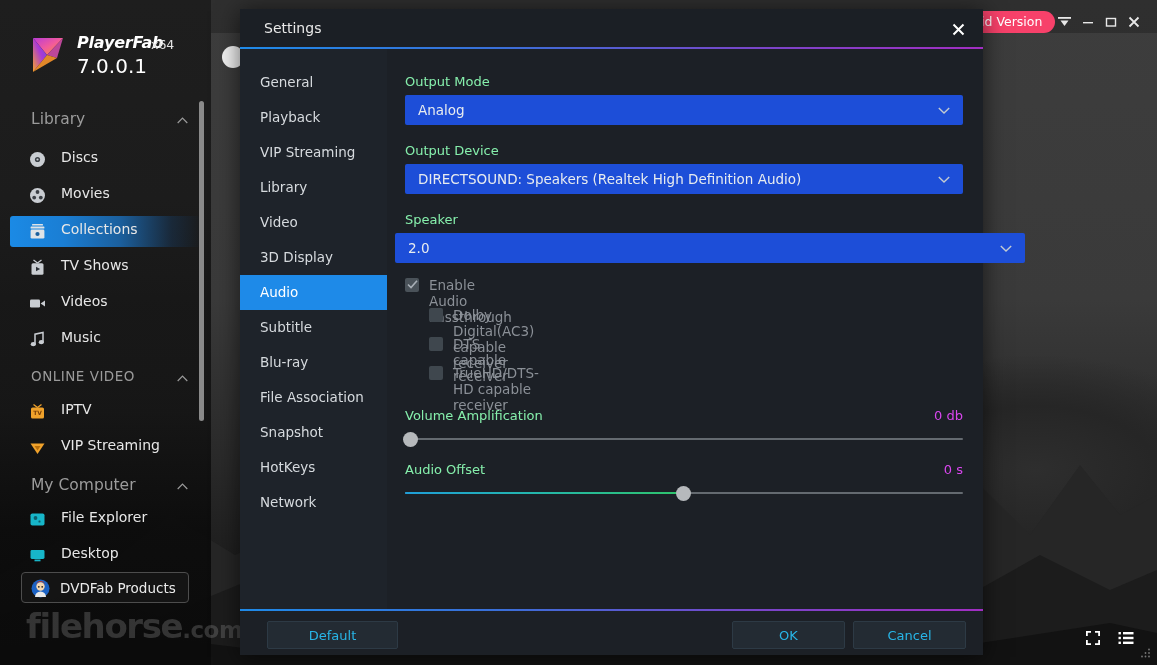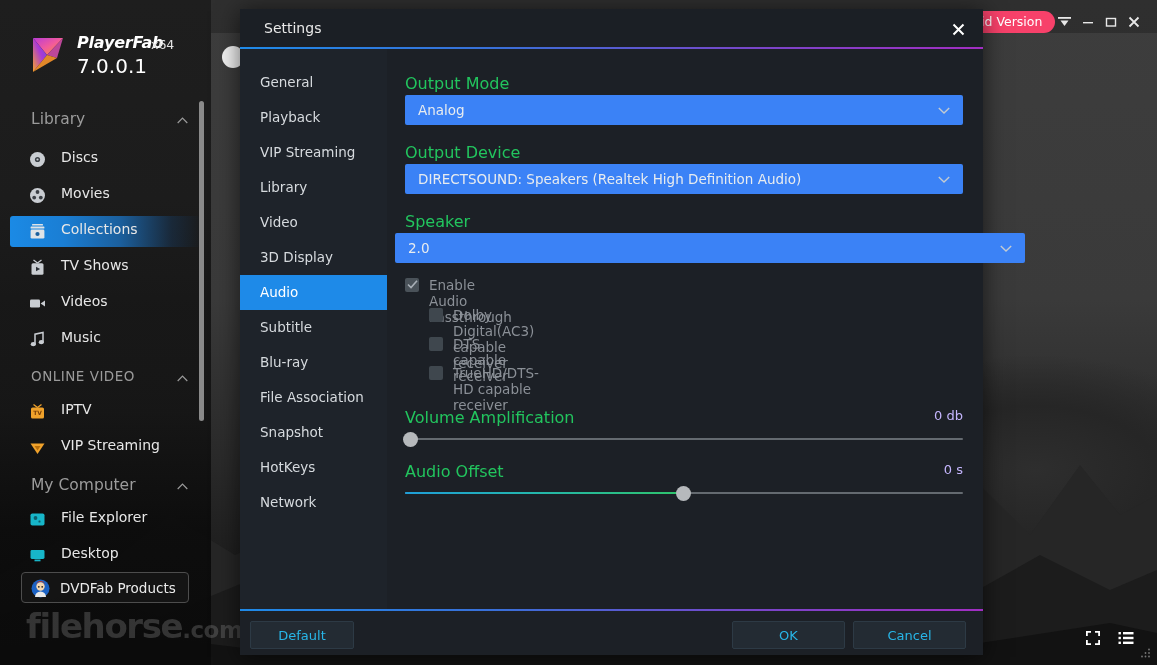--- a/index.html
+++ b/index.html
@@ -189,30 +189,30 @@
     font-size: 13.5px; color: #d6dade;
   }
   .nav-item.active .nav-label { color: #ffffff; }
 
   .dlg-content {
     position: absolute; left: 147px; top: 0; width: 596px; height: 560px;
     background: #1c2026;
   }
 
   .field-label {
-    position: absolute; font-size: 16px; color: #22c55e;
+    position: absolute; font-size: 13px; color: #86efac;
   }
   .field-value-right {
-    position: absolute; font-size: 13px; color: #c4b5fd;
+    position: absolute; font-size: 13px; color: #d946ef;
     text-align: right;
   }
   .combo {
     position: absolute;
     height: 30px;
-    background: #3b82f6;
+    background: #1d4ed8;
     border-radius: 2px;
     cursor: pointer;
   }
   .combo-text {
     position: absolute; left: 13px; top: 7px;
     font-size: 13.5px; color: #e8ecef;
   }
   .combo-chev {
     position: absolute; right: 13px; top: 12px;
     width: 12px; height: 7px;
@@ -258,21 +258,21 @@
   .dbtn {
     position: absolute; top: 10px; height: 28px;
     background: #232b33;
     border: 1px solid #2d3a45;
     border-radius: 2px;
     color: #28b6e8;
     font-size: 13px;
     display: flex; align-items: center; justify-content: center;
     cursor: pointer;
   }
-  .btn-default { left: 10px; width: 104px; }
+  .btn-default { left: 27px; width: 131px; }
   .btn-ok { left: 492px; width: 113px; }
   .btn-cancel { left: 613px; width: 113px; }
 </style>
 </head>
 <body>
 
 <div id="app">
 
   <div class="bg-photo">
     <svg class="mtn" viewBox="0 0 1157 300" preserveAspectRatio="none">

